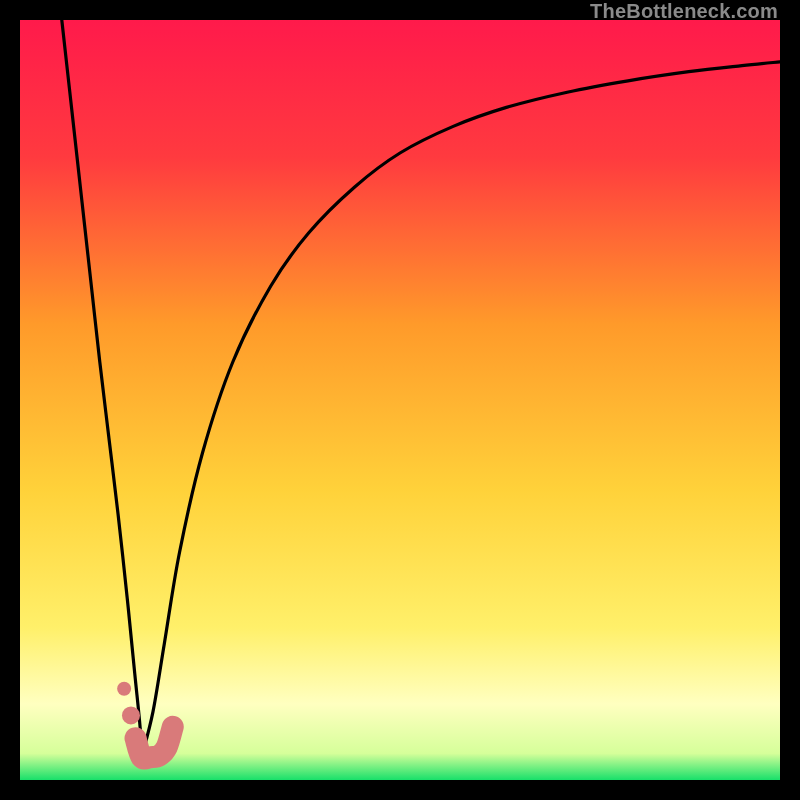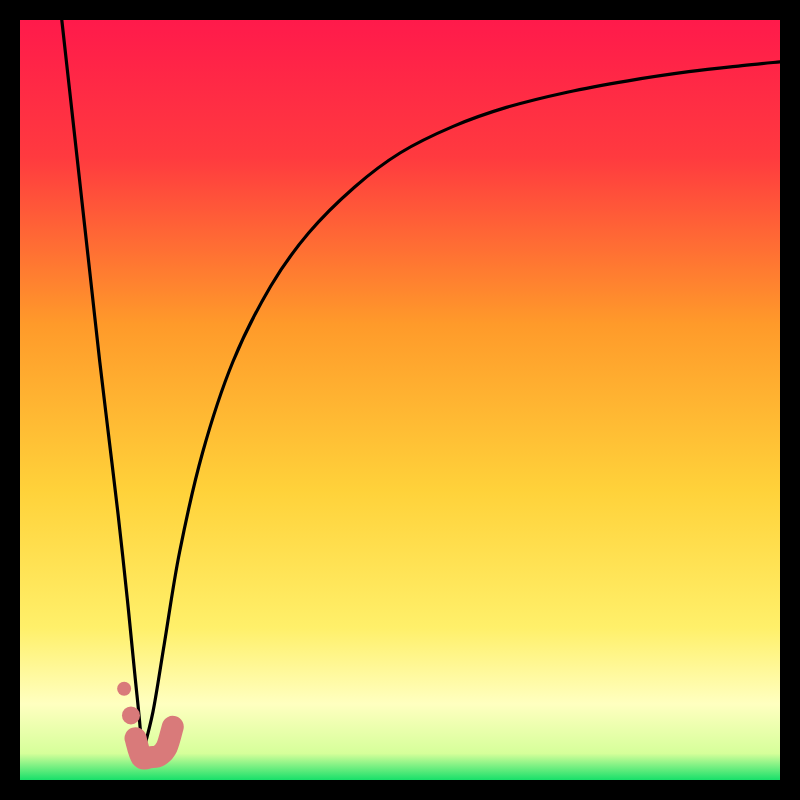--- a/index.html
+++ b/index.html
@@ -34,20 +34,21 @@
     font-weight: 600;
     color: #8a8a8a;
     letter-spacing: 0.2px;
     user-select: none;
   }
 </style>
 </head>
 <body>
 
 <div class="frame">
+  <div class="watermark">TheBottleneck.com</div>
 
   <svg class="plot" viewBox="0 0 760 760" xmlns="http://www.w3.org/2000/svg">
     <defs>
       <linearGradient id="bg-grad" x1="0" y1="0" x2="0" y2="1">
           <stop offset="0%" stop-color="#ff1a4b"></stop>
           <stop offset="18%" stop-color="#ff3a3f"></stop>
           <stop offset="40%" stop-color="#ff9a2a"></stop>
           <stop offset="62%" stop-color="#ffd23a"></stop>
           <stop offset="80%" stop-color="#fff06a"></stop>
           <stop offset="90%" stop-color="#ffffc0"></stop>

